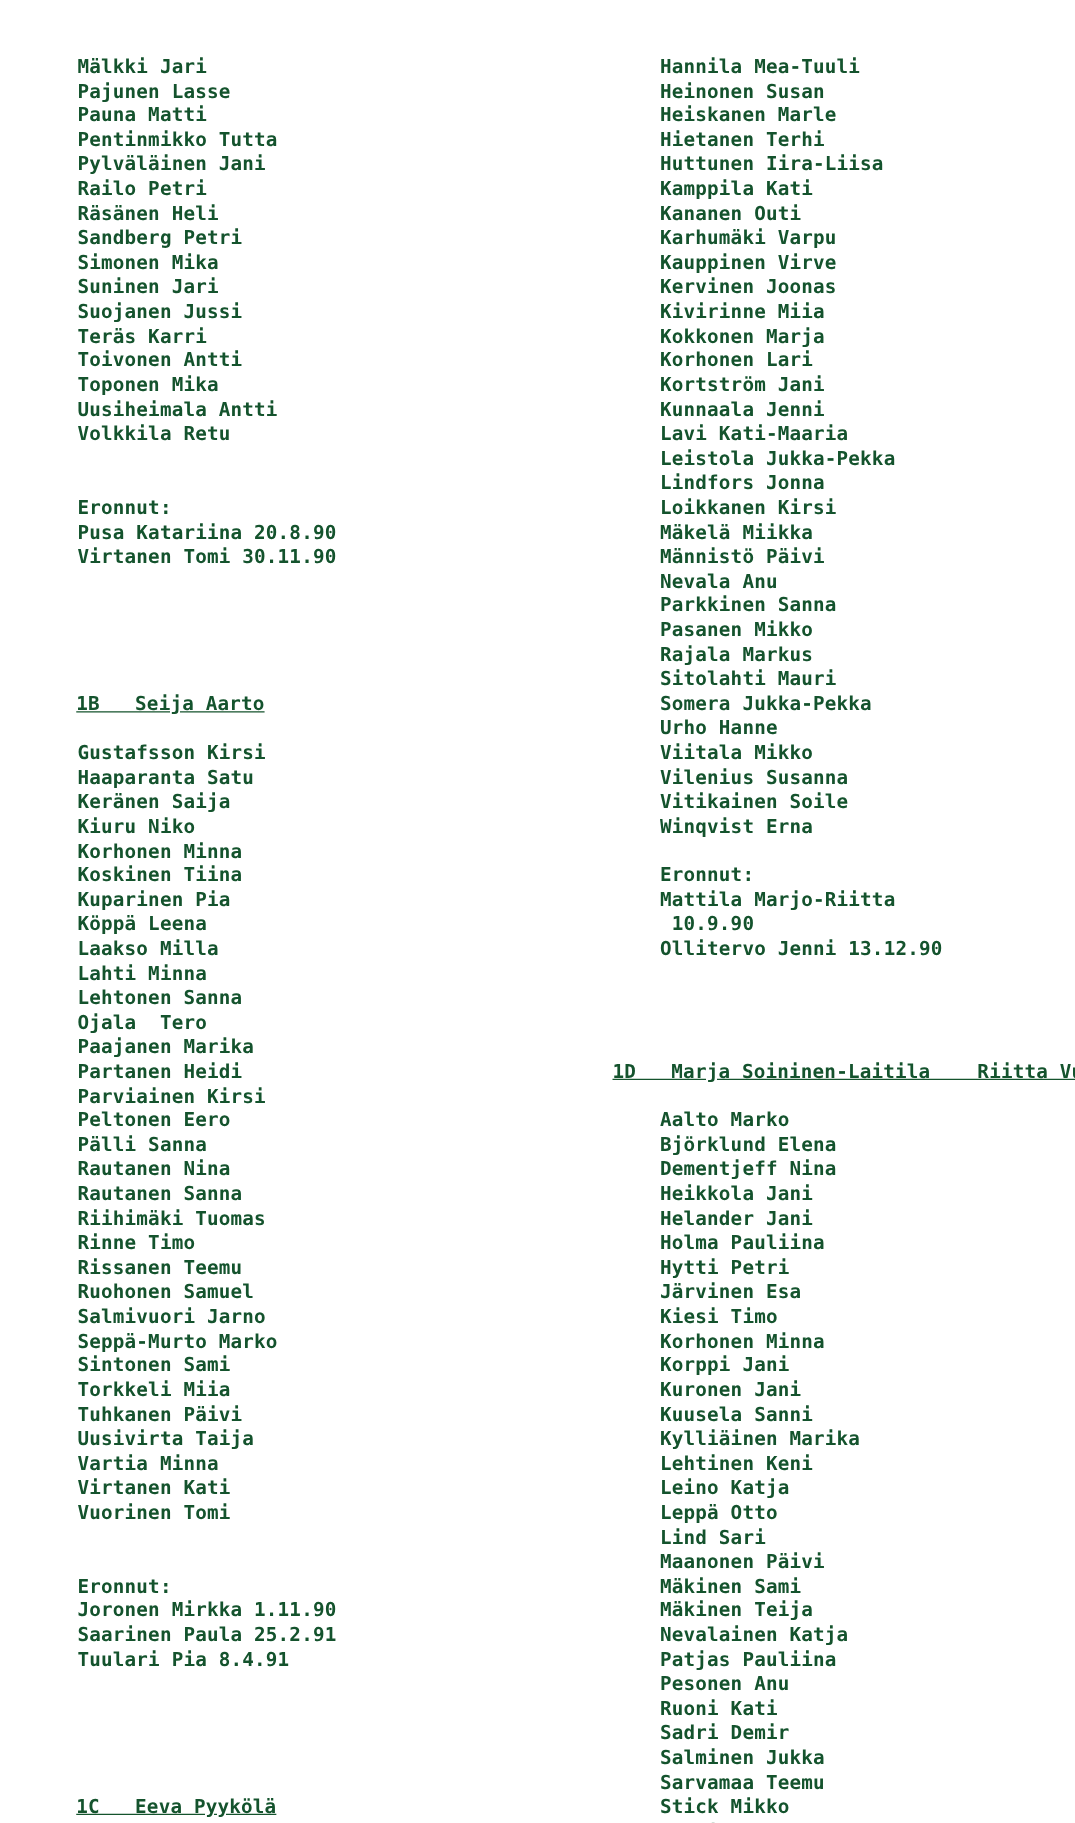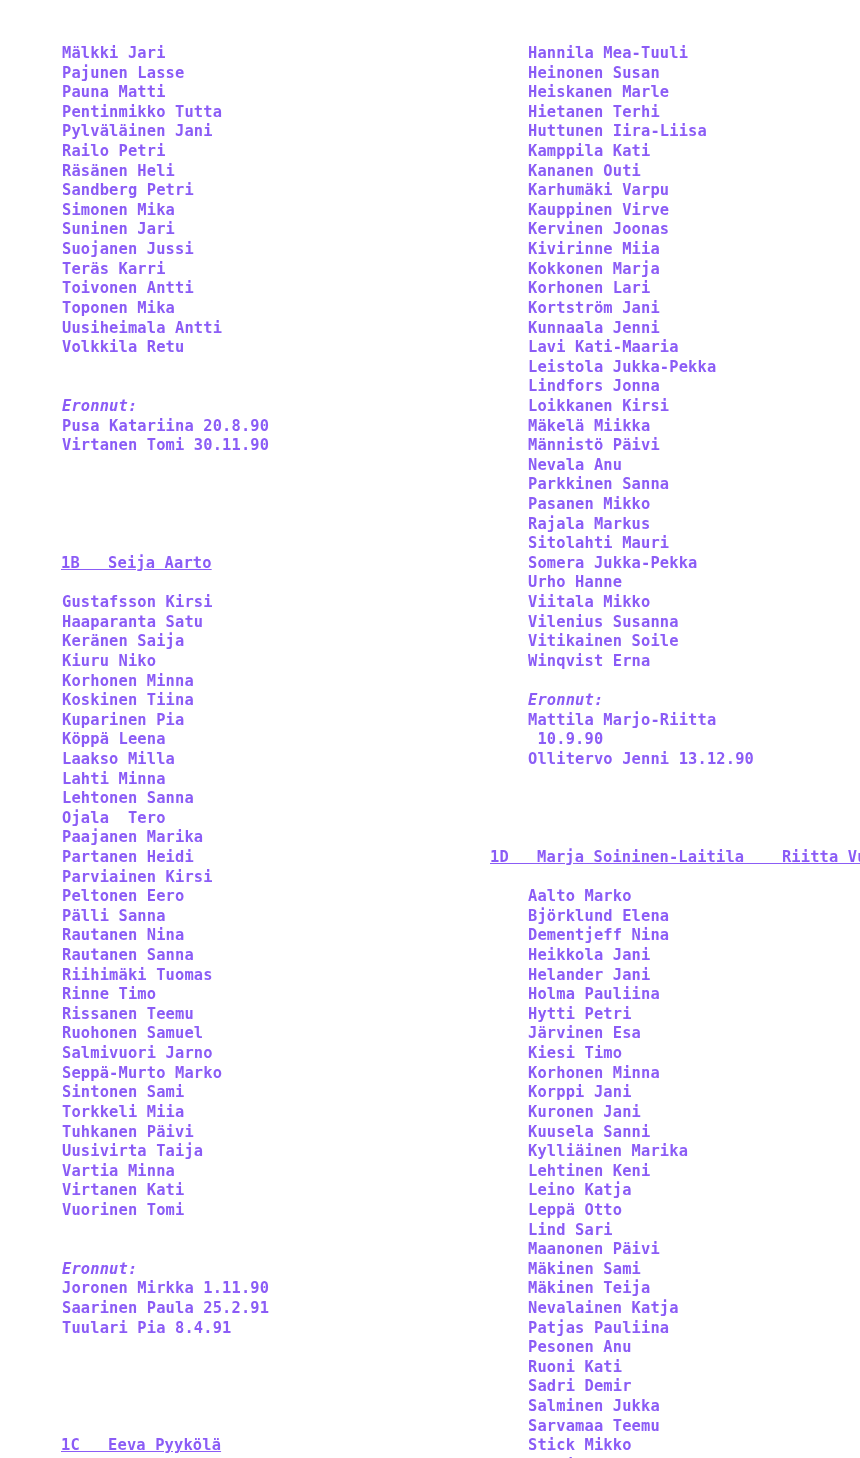--- a/index.html
+++ b/index.html
@@ -10,21 +10,21 @@
   }
   .page {
     position: relative;
     width: 860px;
     height: 1458px;
     background: #ffffff;
     overflow: hidden;
     font-family: "DejaVu Sans Mono", "Liberation Mono", monospace;
     font-size: 15.4px;
     line-height: 19.62px;
-    color: #8b5cf6;
+    color: #14532d;
     -webkit-font-smoothing: none;
   }
   .column {
     position: absolute;
     top: 0;
     white-space: pre;
   }
   .col-left  { left: 62px;  top: 44px; width: 400px; }
   .col-right { left: 528px; top: 44px; width: 330px; }
 
@@ -42,21 +42,21 @@
     height: 19.62px;
     white-space: pre;
     font-weight: 600;
     letter-spacing: 0.15px;
     text-decoration: underline;
   }
   
   .col-left .class-head  { margin-left: -1px; }
   .col-right .class-head { margin-left: -38px; }
 
-  .section-label { font-weight: 600; font-style: italic; }
+  .section-label { font-weight: 600; }
 
   .name { font-weight: 600; }
 </style>
 </head>
 <body>
 
 <div class="page">
 
   <div class="column col-left"><span class="line name">Mälkki Jari</span><span class="line name">Pajunen Lasse</span><span class="line name">Pauna Matti</span><span class="line name">Pentinmikko Tutta</span><span class="line name">Pylväläinen Jani</span><span class="line name">Railo Petri</span><span class="line name">Räsänen Heli</span><span class="line name">Sandberg Petri</span><span class="line name">Simonen Mika</span><span class="line name">Suninen Jari</span><span class="line name">Suojanen Jussi</span><span class="line name">Teräs Karri</span><span class="line name">Toivonen Antti</span><span class="line name">Toponen Mika</span><span class="line name">Uusiheimala Antti</span><span class="line name">Volkkila Retu</span><span class="line blank">&nbsp;</span><span class="line blank">&nbsp;</span><span class="line section-label">Eronnut:</span><span class="line">Pusa Katariina 20.8.90</span><span class="line">Virtanen Tomi 30.11.90</span><span class="line blank">&nbsp;</span><span class="line blank">&nbsp;</span><span class="line blank">&nbsp;</span><span class="line blank">&nbsp;</span><span class="line blank">&nbsp;</span><span class="class-head">1B   Seija Aarto</span><span class="line blank">&nbsp;</span><span class="line name">Gustafsson Kirsi</span><span class="line name">Haaparanta Satu</span><span class="line name">Keränen Saija</span><span class="line name">Kiuru Niko</span><span class="line name">Korhonen Minna</span><span class="line name">Koskinen Tiina</span><span class="line name">Kuparinen Pia</span><span class="line name">Köppä Leena</span><span class="line name">Laakso Milla</span><span class="line name">Lahti Minna</span><span class="line name">Lehtonen Sanna</span><span class="line name">Ojala  Tero</span><span class="line name">Paajanen Marika</span><span class="line name">Partanen Heidi</span><span class="line name">Parviainen Kirsi</span><span class="line name">Peltonen Eero</span><span class="line name">Pälli Sanna</span><span class="line name">Rautanen Nina</span><span class="line name">Rautanen Sanna</span><span class="line name">Riihimäki Tuomas</span><span class="line name">Rinne Timo</span><span class="line name">Rissanen Teemu</span><span class="line name">Ruohonen Samuel</span><span class="line name">Salmivuori Jarno</span><span class="line name">Seppä-Murto Marko</span><span class="line name">Sintonen Sami</span><span class="line name">Torkkeli Miia</span><span class="line name">Tuhkanen Päivi</span><span class="line name">Uusivirta Taija</span><span class="line name">Vartia Minna</span><span class="line name">Virtanen Kati</span><span class="line name">Vuorinen Tomi</span><span class="line blank">&nbsp;</span><span class="line blank">&nbsp;</span><span class="line section-label">Eronnut:</span><span class="line">Joronen Mirkka 1.11.90</span><span class="line">Saarinen Paula 25.2.91</span><span class="line">Tuulari Pia 8.4.91</span><span class="line blank">&nbsp;</span><span class="line blank">&nbsp;</span><span class="line blank">&nbsp;</span><span class="line blank">&nbsp;</span><span class="line blank">&nbsp;</span><span class="class-head">1C   Eeva Pyykölä</span><span class="line blank">&nbsp;</span></div>
   <div class="column col-right"><span class="line name">Hannila Mea-Tuuli</span><span class="line name">Heinonen Susan</span><span class="line name">Heiskanen Marle</span><span class="line name">Hietanen Terhi</span><span class="line name">Huttunen Iira-Liisa</span><span class="line name">Kamppila Kati</span><span class="line name">Kananen Outi</span><span class="line name">Karhumäki Varpu</span><span class="line name">Kauppinen Virve</span><span class="line name">Kervinen Joonas</span><span class="line name">Kivirinne Miia</span><span class="line name">Kokkonen Marja</span><span class="line name">Korhonen Lari</span><span class="line name">Kortström Jani</span><span class="line name">Kunnaala Jenni</span><span class="line name">Lavi Kati-Maaria</span><span class="line name">Leistola Jukka-Pekka</span><span class="line name">Lindfors Jonna</span><span class="line name">Loikkanen Kirsi</span><span class="line name">Mäkelä Miikka</span><span class="line name">Männistö Päivi</span><span class="line name">Nevala Anu</span><span class="line name">Parkkinen Sanna</span><span class="line name">Pasanen Mikko</span><span class="line name">Rajala Markus</span><span class="line name">Sitolahti Mauri</span><span class="line name">Somera Jukka-Pekka</span><span class="line name">Urho Hanne</span><span class="line name">Viitala Mikko</span><span class="line name">Vilenius Susanna</span><span class="line name">Vitikainen Soile</span><span class="line name">Winqvist Erna</span><span class="line blank">&nbsp;</span><span class="line section-label">Eronnut:</span><span class="line">Mattila Marjo-Riitta</span><span class="line"> 10.9.90</span><span class="line">Ollitervo Jenni 13.12.90</span><span class="line blank">&nbsp;</span><span class="line blank">&nbsp;</span><span class="line blank">&nbsp;</span><span class="line blank">&nbsp;</span><span class="class-head">1D   Marja Soininen-Laitila    Riitta Vuori</span><span class="line blank">&nbsp;</span><span class="line name">Aalto Marko</span><span class="line name">Björklund Elena</span><span class="line name">Dementjeff Nina</span><span class="line name">Heikkola Jani</span><span class="line name">Helander Jani</span><span class="line name">Holma Pauliina</span><span class="line name">Hytti Petri</span><span class="line name">Järvinen Esa</span><span class="line name">Kiesi Timo</span><span class="line name">Korhonen Minna</span><span class="line name">Korppi Jani</span><span class="line name">Kuronen Jani</span><span class="line name">Kuusela Sanni</span><span class="line name">Kylliäinen Marika</span><span class="line name">Lehtinen Keni</span><span class="line name">Leino Katja</span><span class="line name">Leppä Otto</span><span class="line name">Lind Sari</span><span class="line name">Maanonen Päivi</span><span class="line name">Mäkinen Sami</span><span class="line name">Mäkinen Teija</span><span class="line name">Nevalainen Katja</span><span class="line name">Patjas Pauliina</span><span class="line name">Pesonen Anu</span><span class="line name">Ruoni Kati</span><span class="line name">Sadri Demir</span><span class="line name">Salminen Jukka</span><span class="line name">Sarvamaa Teemu</span><span class="line name">Stick Mikko</span><span class="line name">Suominen Sanna</span></div>

